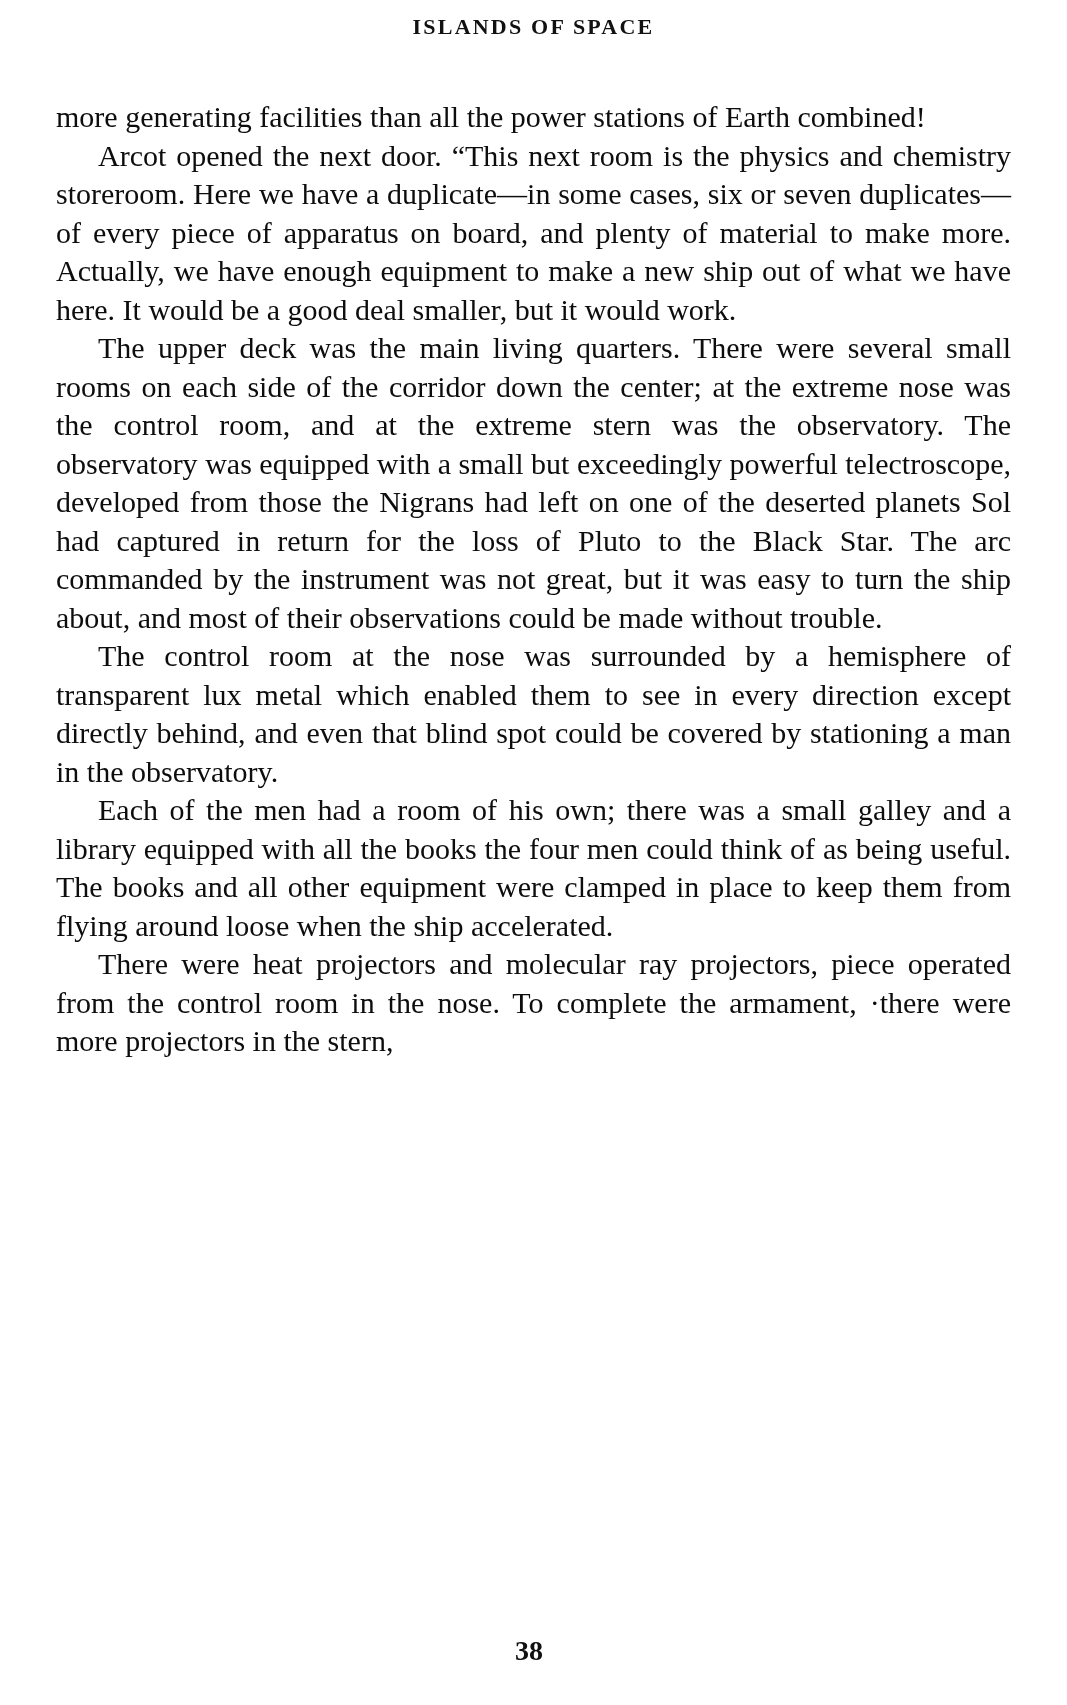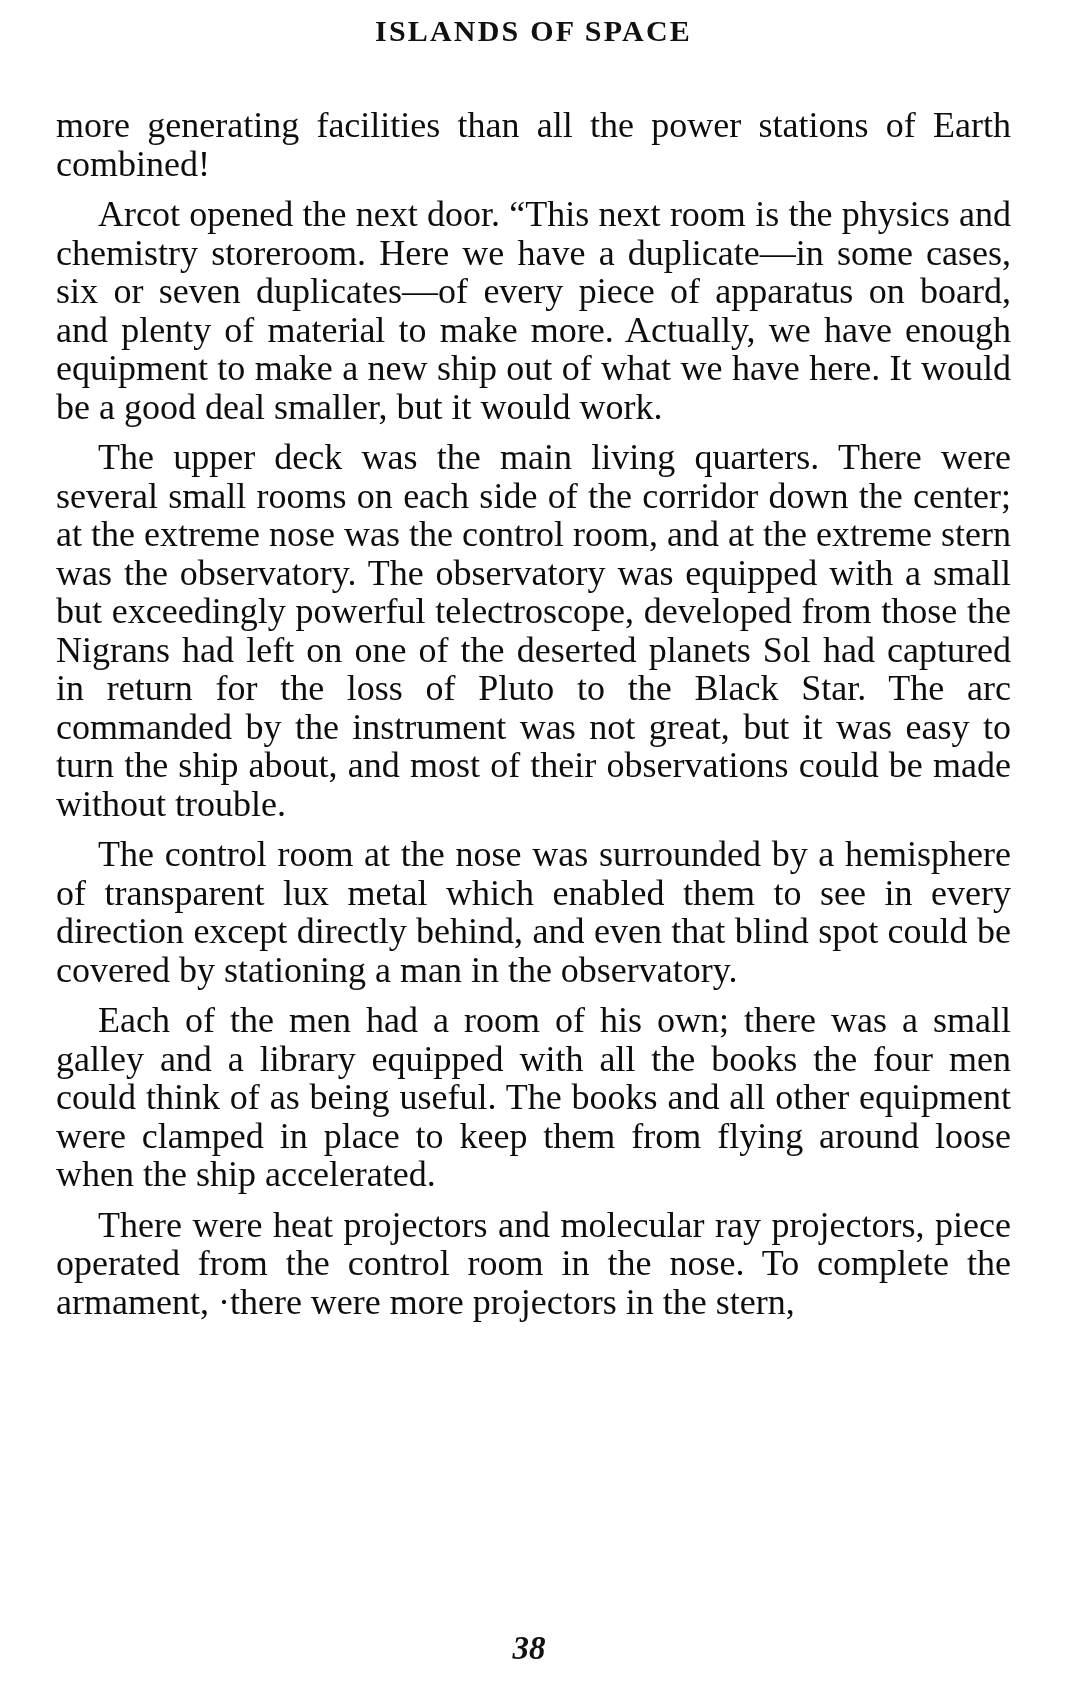--- a/index.html
+++ b/index.html
@@ -17,57 +17,56 @@
   }
   .page {
     width: 1067px;
     height: 1705px;
     box-sizing: border-box;
     padding: 0;
     position: relative;
   }
   .running-head {
     text-align: center;
-    font-size: 30px;
+    font-size: 22px;
     letter-spacing: 2.2px;
     font-weight: 700;
     margin-top: 14px;
     margin-bottom: 0;
     font-family: "Liberation Serif", serif;
     color: #111;
   }
   .body-col {
     margin: 0 auto;
     width: 955px;
     padding-top: 58px;
   }
   .para {
     margin: 0;
-    font-size: 36px;
+    font-size: 30px;
     line-height: 38.5px;
     text-align: justify;
     text-justify: inter-word;
     color: #0d0d0d;
     font-family: "Liberation Serif", serif;
     -webkit-font-smoothing: none;
   }
   .para + .para {
-    margin-top: 12px;
+    margin-top: 0px;
   }
   .indent {
     text-indent: 42px;
   }
   .folio {
     position: absolute;
     bottom: 52px;
     left: 0;
     right: 9px;
     text-align: center;
-    font-size: 33px;
-    font-style: italic;
+    font-size: 28px;
     font-weight: 700;
     font-family: "Liberation Serif", serif;
     color: #111;
   }
   .last-line-spread {
     
   }
 </style>
 </head>
 <body>

